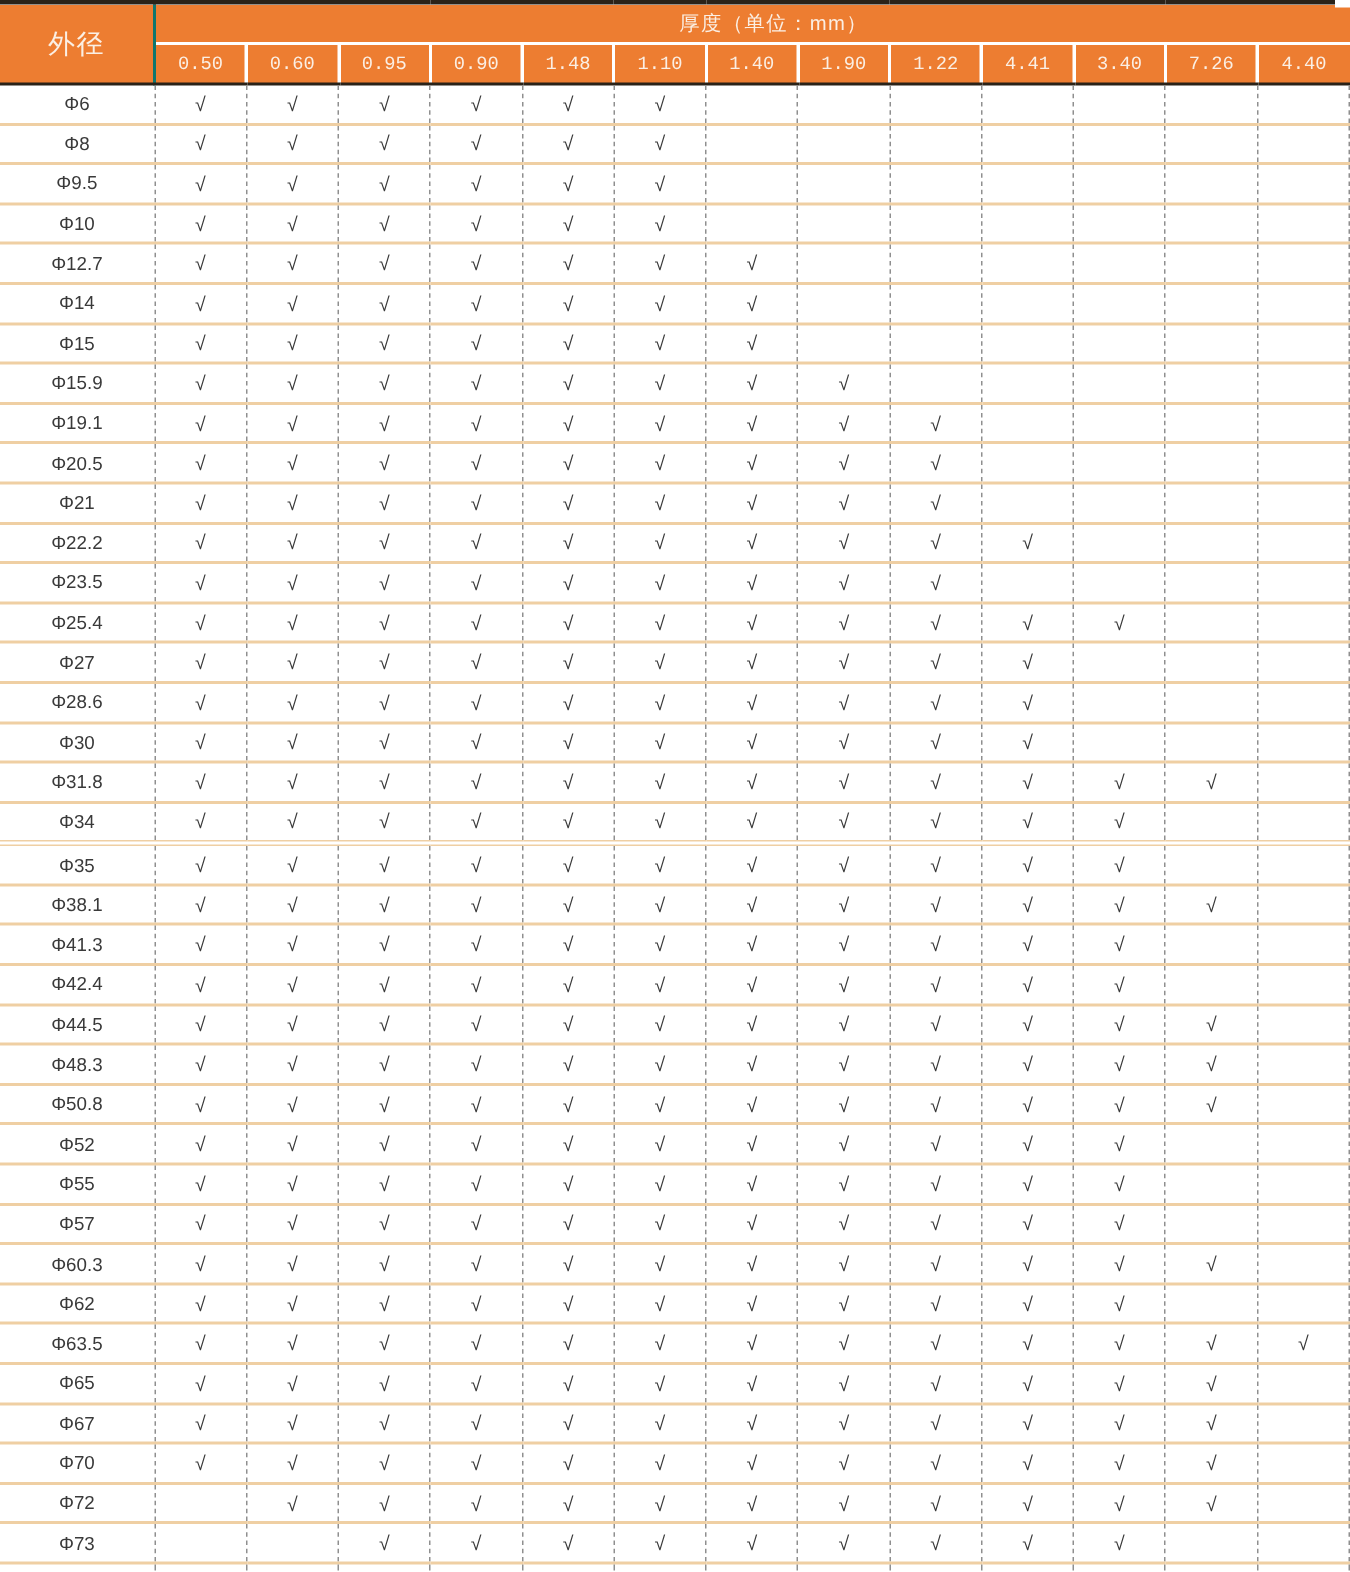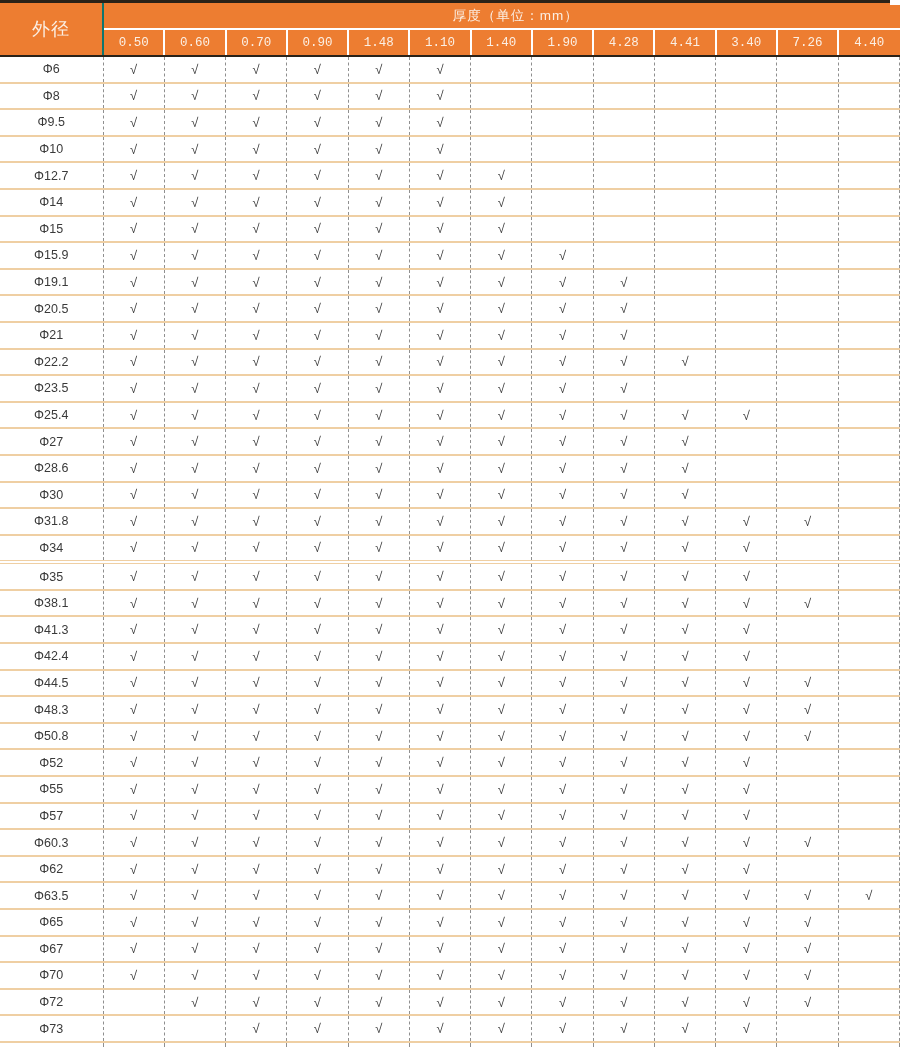--- a/index.html
+++ b/index.html
@@ -55,27 +55,27 @@
       <col>
     </colgroup>
   <thead>
     <tr>
       <th class="corner-header" rowspan="2">外径</th>
       <th class="group-header" colspan="13">厚度（单位：mm）</th>
     </tr>
     <tr class="cols-row">
         <th>0.50</th>
         <th>0.60</th>
-        <th>0.70</th>
+        <th>0.95</th>
         <th>0.90</th>
         <th>1.48</th>
         <th>1.10</th>
         <th>1.40</th>
         <th>1.90</th>
-        <th>4.28</th>
+        <th>1.22</th>
         <th>4.41</th>
         <th>3.40</th>
         <th>7.26</th>
         <th>4.40</th>
       </tr>
   </thead>
   <tbody>
       <tr>
         <td class="diam-cell">Φ6</td>
         <td class="check-cell">√</td>

